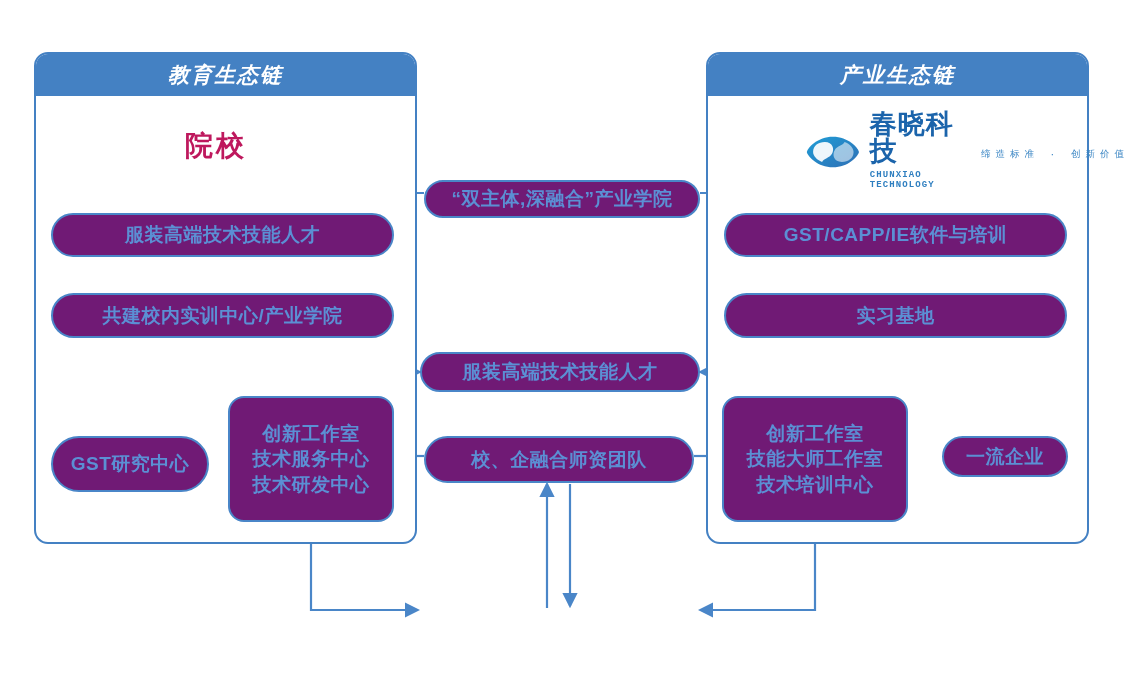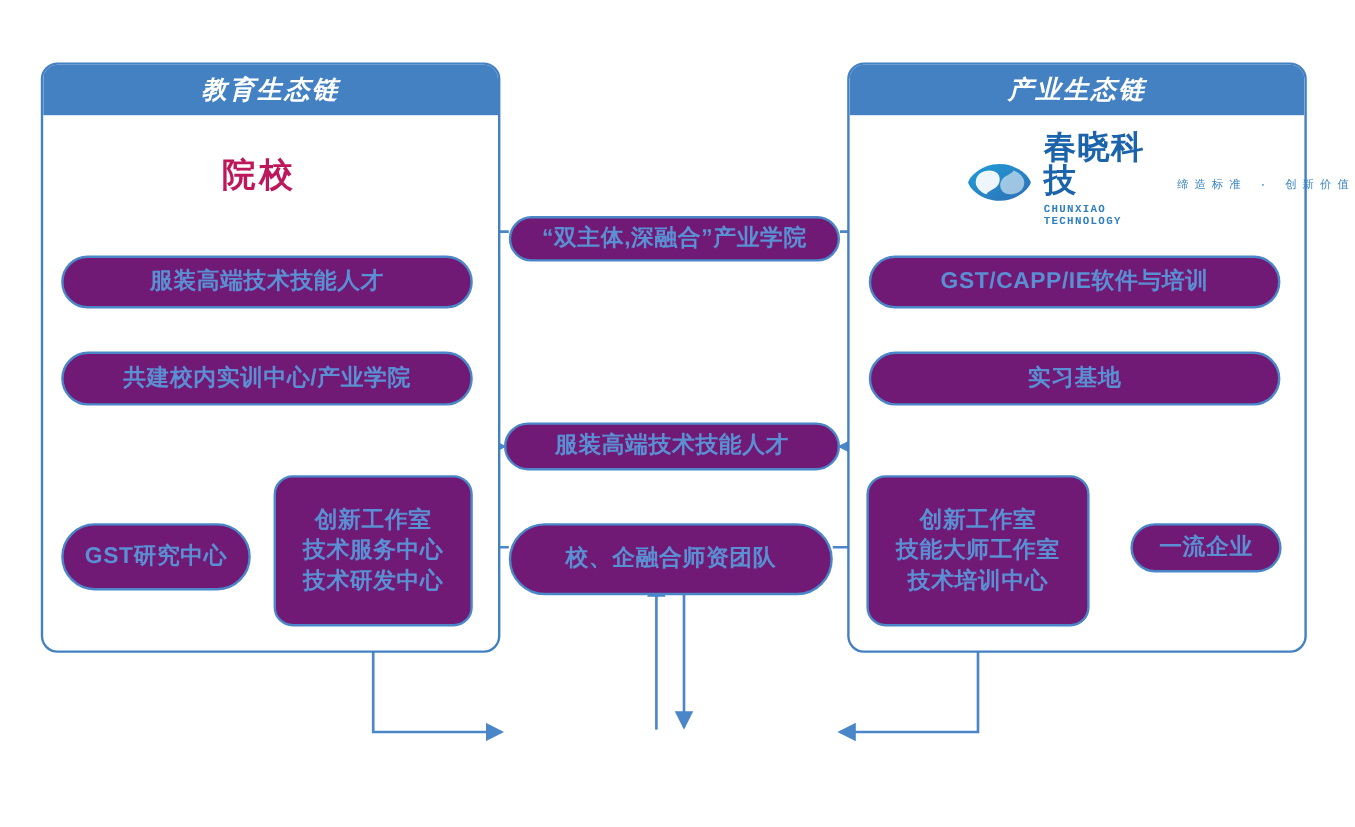--- a/index.html
+++ b/index.html
@@ -235,18 +235,18 @@
   </div>
 
   <div class="node pill" style="left:424px; top:180px; width:276px; height:38px;">
     <span class="line">“双主体,深融合”产业学院</span>
   </div>
 
   <div class="node pill" style="left:420px; top:352px; width:280px; height:40px;">
     <span class="line">服装高端技术技能人才</span>
   </div>
 
-  <div class="node pill" style="left:424px; top:436px; width:270px; height:60px;">
+  <div class="node pill" style="left:424px; top:436px; width:270px; height:47px;">
     <span class="line">校、企融合师资团队</span>
   </div>
 
 
 </div>
 
 </body></html>

